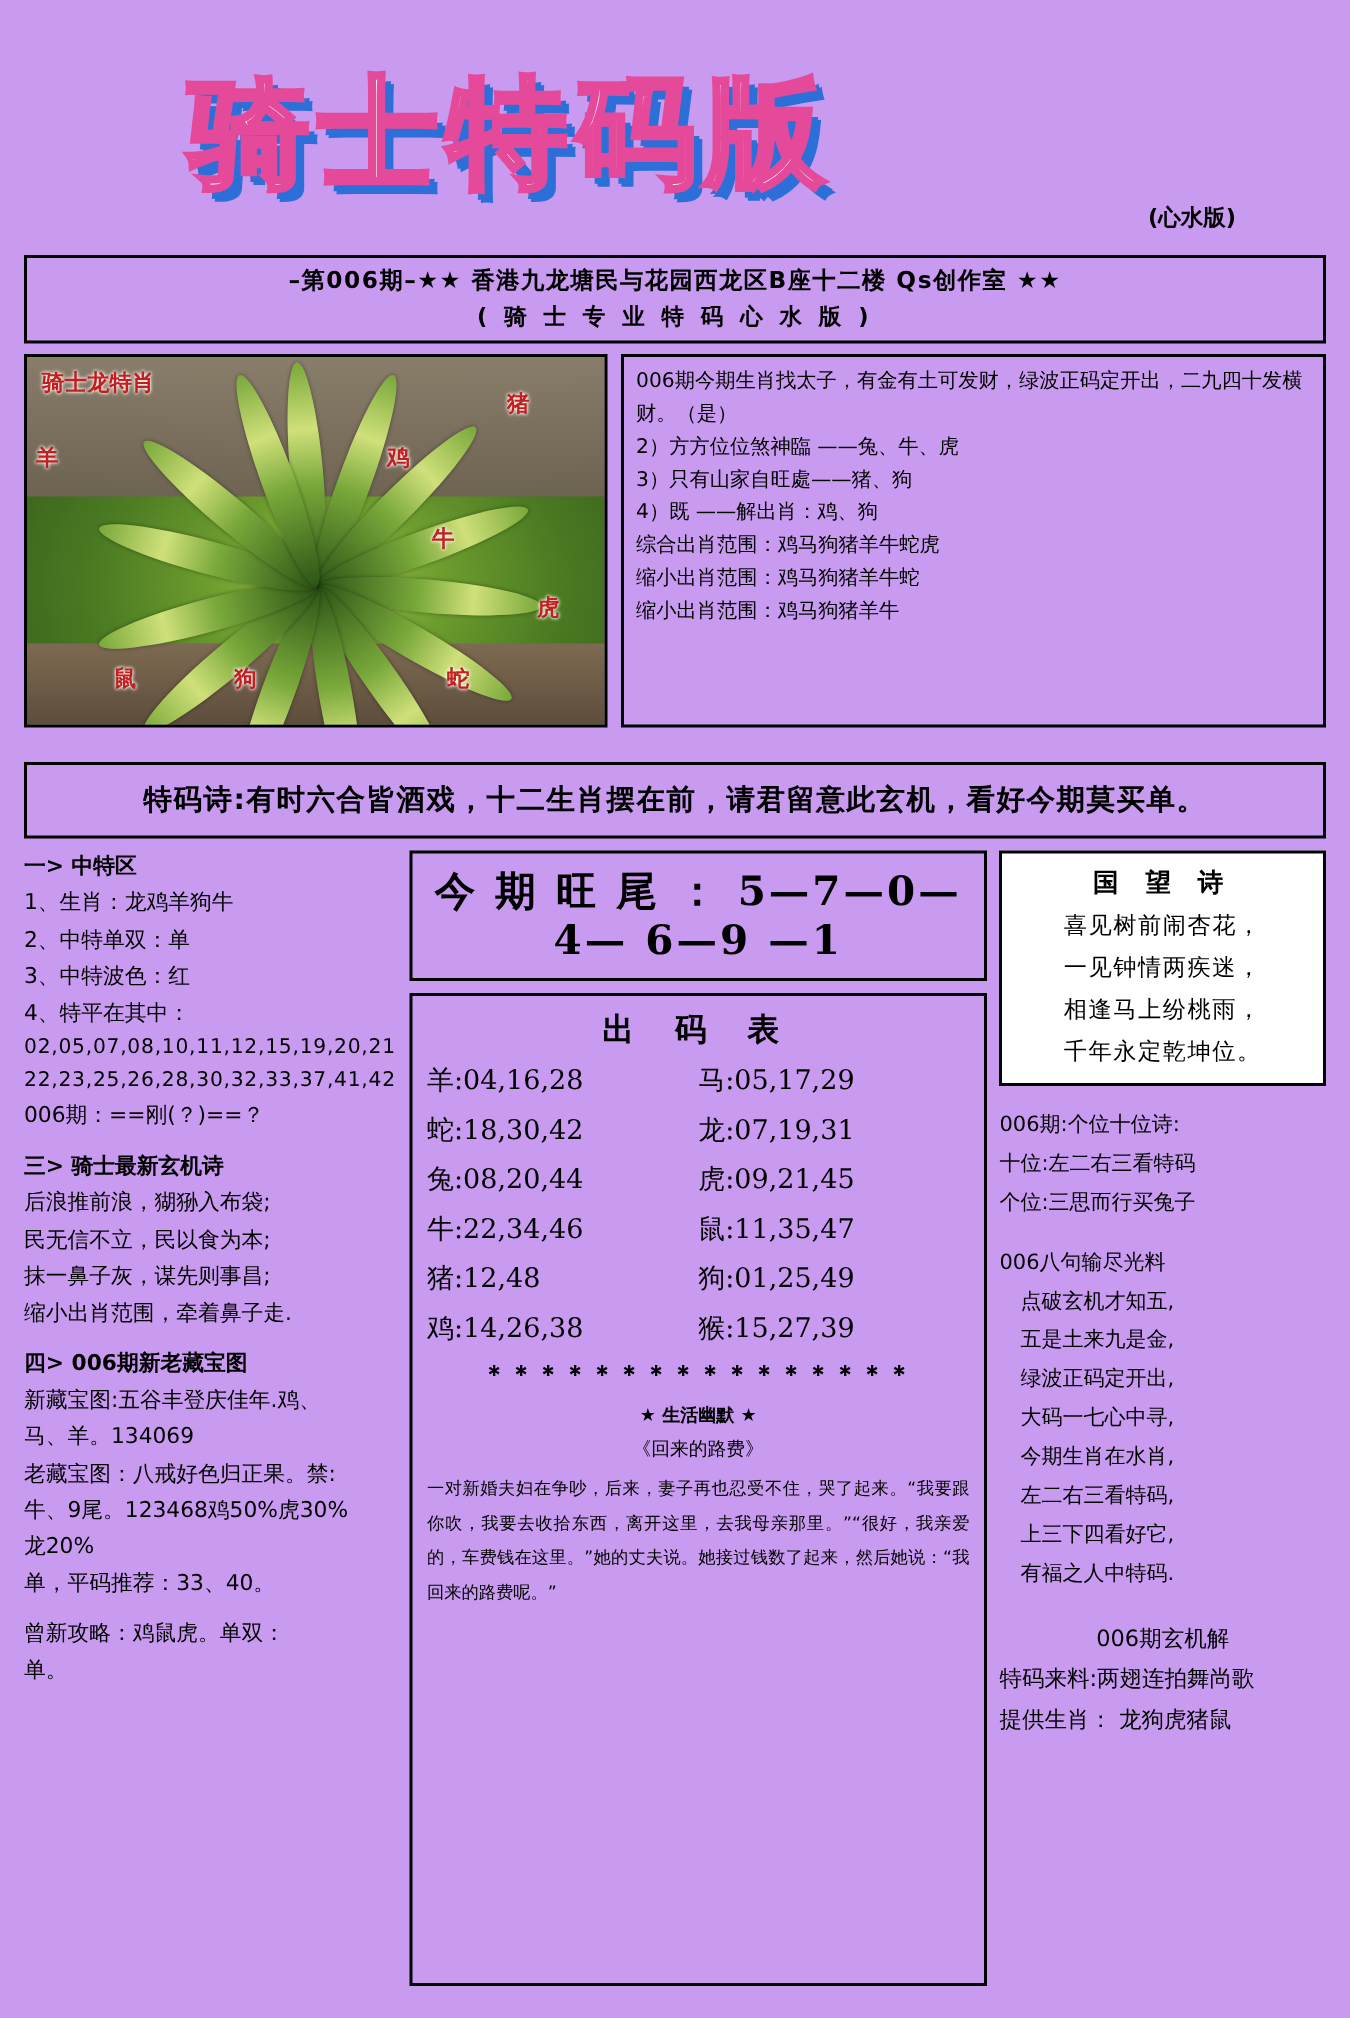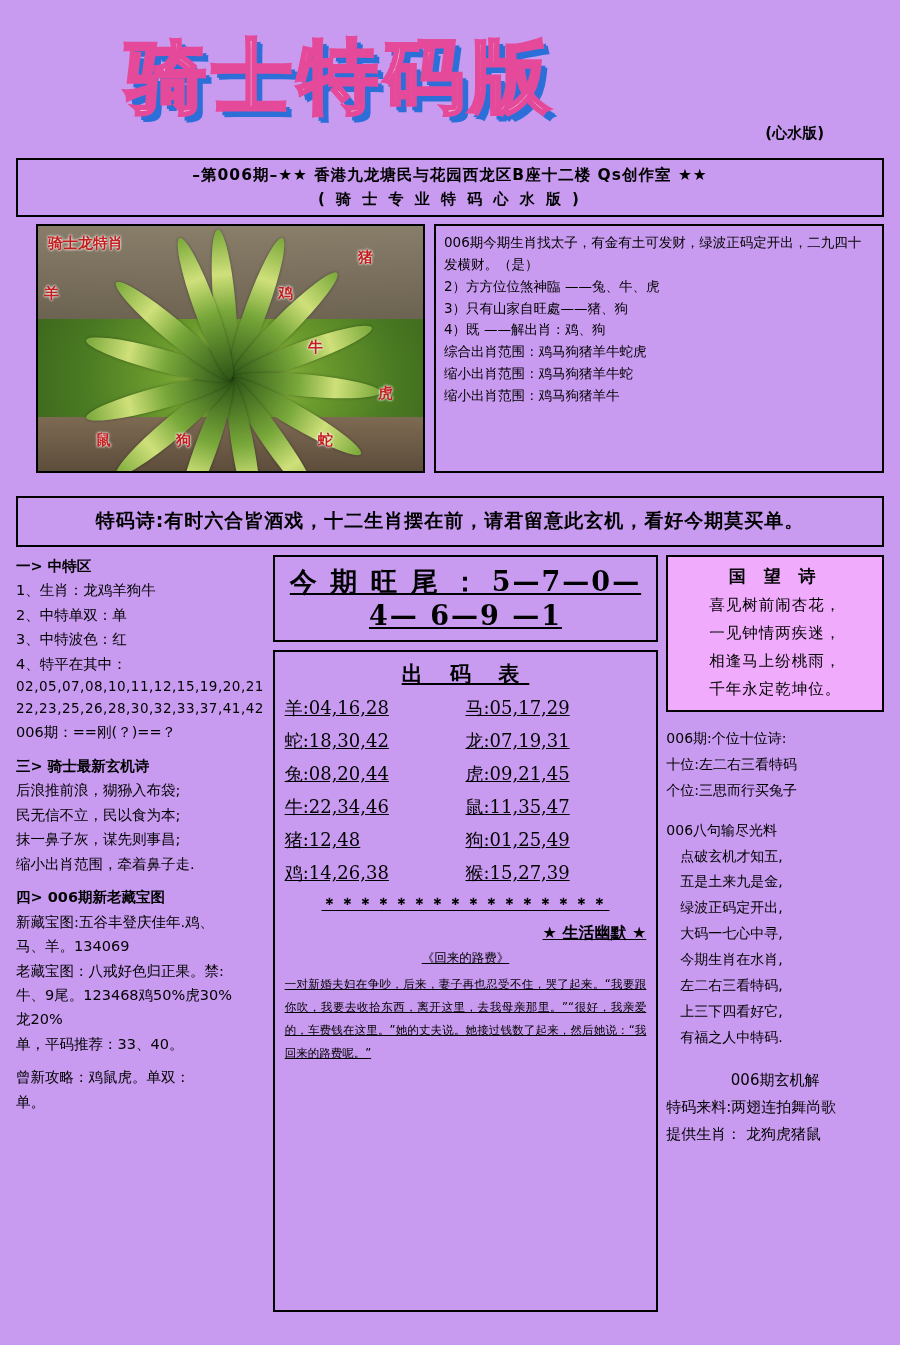--- a/index.html
+++ b/index.html
@@ -4,21 +4,21 @@
 <style>
   html,body{margin:0;padding:0;}
   body{
     width:900px;height:1345px;
     background:#c89bf0;
     font-family:"DejaVu Sans","Liberation Sans",sans-serif;
     color:#000;
     overflow:hidden;
   }
   .page{position:relative;width:900px;height:1345px;box-sizing:border-box;
-        padding:6px 16px;}
+        padding:18px 16px;}
   
   .masthead{height:130px;position:relative;}
   .title-art{
     position:absolute;left:110px;top:18px;
     font-family:"DejaVu Sans","Liberation Sans",sans-serif;
     font-size:80px;font-weight:bold;letter-spacing:6px;
     color:#f2f2f2;
     -webkit-text-stroke:3px #e54a9a;
     text-shadow:
       5px 5px 0 #2d6fd8,
@@ -31,21 +31,21 @@
     font-size:15px;font-weight:bold;color:#000;
   }
   
   .headerbar{
     border:2px solid #000;background:#c89bf0;
     margin-top:22px;padding:5px 0 6px 0;text-align:center;
   }
   .headerbar .line1{font-size:15.5px;font-weight:bold;letter-spacing:1px;}
   .headerbar .line2{font-size:15px;font-weight:bold;letter-spacing:3px;margin-top:4px;}
   
-  .midrow{display:flex;gap:9px;margin-top:7px;margin-left:20px;}
+  .midrow{display:flex;gap:9px;margin-top:7px;}
   .photo{
     position:relative;width:385px;height:245px;
     border:2px solid #000;overflow:hidden;
     background:
       radial-gradient(ellipse at 52% 62%, #9cc14a 0%, #6d9c2e 28%, #4a7a22 55%, #2f5417 100%);
   }
   .photo .ground{
     position:absolute;left:0;top:0;width:100%;height:38%;
     background:linear-gradient(#8d7f6e,#6f6254);
     opacity:.95;
@@ -72,46 +72,46 @@
   .notes .first{font-size:13.5px;}
   
   .poem{
     border:2px solid #000;margin-top:23px;background:#c89bf0;
     text-align:center;padding:10px 0 11px 0;
     font-size:19px;font-weight:bold;letter-spacing:1px;
   }
   
   .cols{display:flex;gap:8px;margin-top:8px;height:760px;}
   .colL{width:265px;}
-  .colM{width:411px;text-decoration:underline;}
+  .colM{width:411px;}
   .colR{width:232px;}
   .colL .lblock{font-size:14.5px;line-height:1.62;}
   .sec-title{font-weight:bold;margin-top:10px;}
   .lbody{margin-top:1px;}
   .numrow{font-size:13.5px;letter-spacing:0.5px;}
   .hotnum{
     border:2px solid #000;background:#c89bf0;
     text-align:center;padding:7px 0 9px 0;
     font-size:27px;font-weight:bold;letter-spacing:2px;
     font-family:"DejaVu Serif","Liberation Serif",serif;
   }
   .codetable{
     border:2px solid #000;background:#c89bf0;margin-top:8px;
     padding:8px 10px 10px 10px;height:662px;box-sizing:border-box;
   }
   .ct-title{text-align:center;font-size:21px;font-weight:bold;letter-spacing:10px;}
   .ct-grid{margin-top:8px;}
   .ct-row{display:flex;font-size:18px;margin-bottom:9px;font-family:"DejaVu Serif","Liberation Serif",serif;}
   .ct-row span{width:50%;}
   .stars{text-align:center;font-size:16px;letter-spacing:2px;margin-top:4px;font-weight:bold;}
-  .humor-title{text-align:right;font-size:16px;font-weight:bold;margin-top:8px;}
+  .humor-title{text-align:center;font-size:12px;font-weight:bold;margin-top:8px;}
   .humor-sub{text-align:center;font-size:12.5px;margin-top:6px;}
   .humor-body{font-size:11.5px;line-height:2.0;margin-top:6px;text-align:justify;}
   .poembox{
-    border:2px solid #000;background:#f0abfc;text-align:center;
+    border:2px solid #000;background:#ffffff;text-align:center;
     padding:8px 0 10px 0;
   }
   .poembox .ptitle{font-size:17px;font-weight:bold;letter-spacing:6px;}
   .poembox .pline{font-size:15.5px;margin-top:7px;letter-spacing:1px;}
   .rtext{font-size:14px;line-height:1.85;margin-top:14px;}
   .indent{padding-left:14px;}
   .rfoot{font-size:15px;line-height:1.8;margin-top:16px;}
   .rfoot .c{text-align:center;}
 </style>
 </head>

